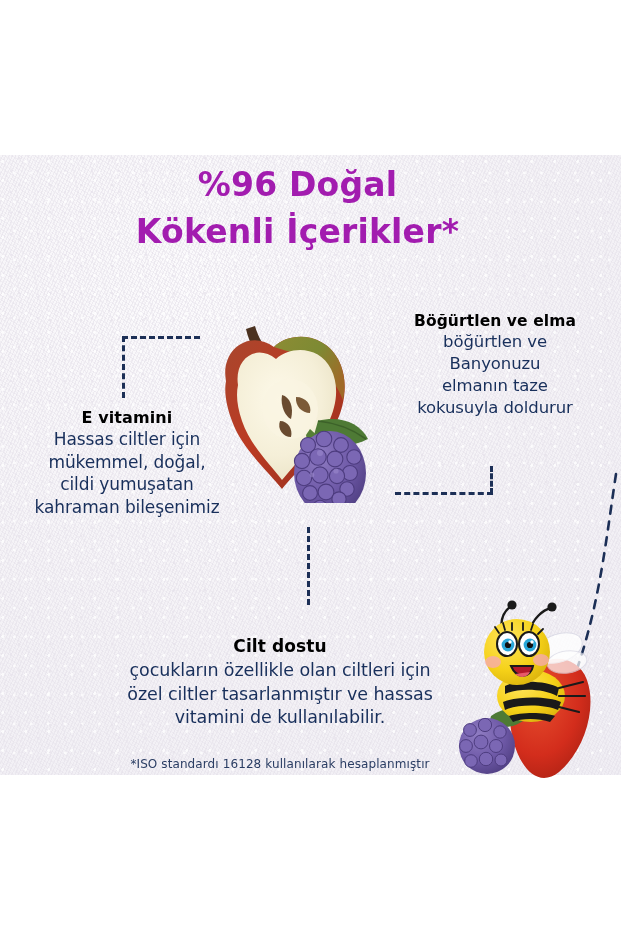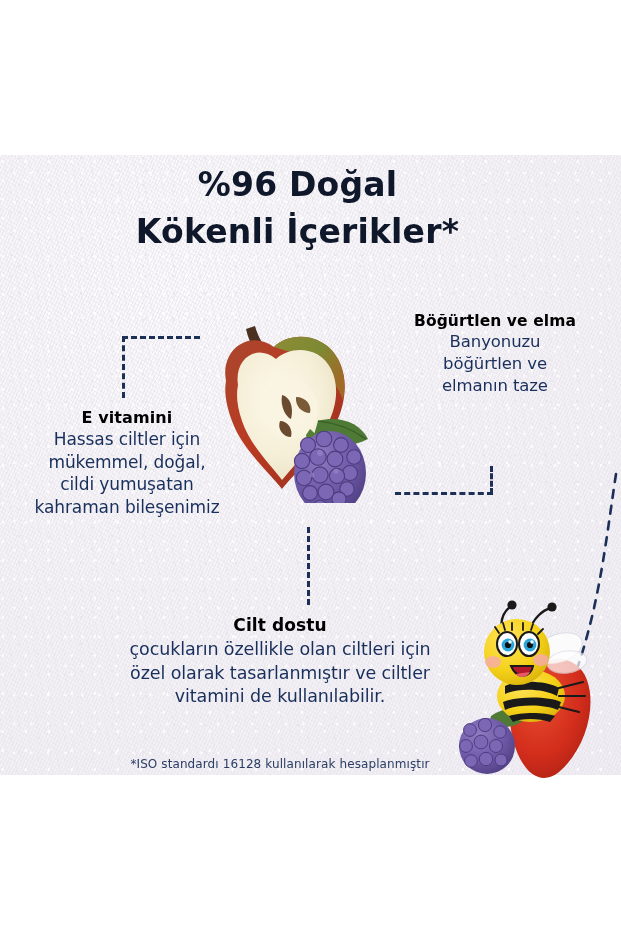--- a/index.html
+++ b/index.html
@@ -38,21 +38,21 @@
     background-size: 23px 19px, 31px 27px, 17px 29px, 27px 21px;
     opacity:.9;
     pointer-events:none;
   }
 
   
   .title {
     position:absolute;
     left:0; width:595px;
     text-align:center;
-    color:#0f172a;
+    color:#a21caf;
     font-family:"DejaVu Sans", sans-serif;
     font-weight:bold;
     letter-spacing:.2px;
     z-index:6;
   }
   #title-l1 { top:165px; font-size:33px; }
   #title-l2 { top:212px; font-size:33px; }
 
   .block { position:absolute; z-index:7; }
   .heading {
@@ -75,21 +75,21 @@
   
   #blk-evit { left:-2px; top:408px; width:258px; }
   #blk-evit .body { font-size:17px; }
 
   
   #blk-bogurtlen { left:378px; top:312px; width:234px; }
   #blk-bogurtlen .heading { font-size:15.5px; }
   #blk-bogurtlen .body { font-size:16.5px; }
 
   
-  #blk-cilt { left:60px; top:615px; width:440px; }
+  #blk-cilt { left:60px; top:636px; width:440px; }
   #blk-cilt .heading { font-size:17px; }
   #blk-cilt .body { font-size:17.5px; margin-top:2px; }
 
   #footnote {
     position:absolute;
     left:60px; top:757px; width:440px;
     text-align:center;
     color:#2a3d63;
     font-size:12px;
     letter-spacing:.1px;
@@ -303,30 +303,31 @@
       <div>Hassas ciltler için</div>
       <div>mükemmel, doğal,</div>
       <div>cildi yumuşatan</div>
       <div>kahraman bileşenimiz</div>
     </div>
   </div>
 
   <div class="block" id="blk-bogurtlen">
     <div class="heading">Böğürtlen ve elma</div>
     <div class="body">
+      <div>böğürtlen ve</div>
       <div>Banyonuzu</div>
-      <div>böğürtlen ve</div>
       <div>elmanın taze</div>
+      <div>kokusuyla doldurur</div>
     </div>
   </div>
 
   <div class="block" id="blk-cilt">
     <div class="heading">Cilt dostu</div>
     <div class="body">
       <div>çocukların özellikle olan ciltleri için</div>
-      <div>özel olarak tasarlanmıştır ve ciltler</div>
+      <div>özel ciltler tasarlanmıştır ve hassas</div>
       <div>vitamini de kullanılabilir.</div>
     </div>
   </div>
 
   <div id="footnote">*ISO standardı 16128 kullanılarak hesaplanmıştır</div>
 
 </div>
 
 </body></html>

